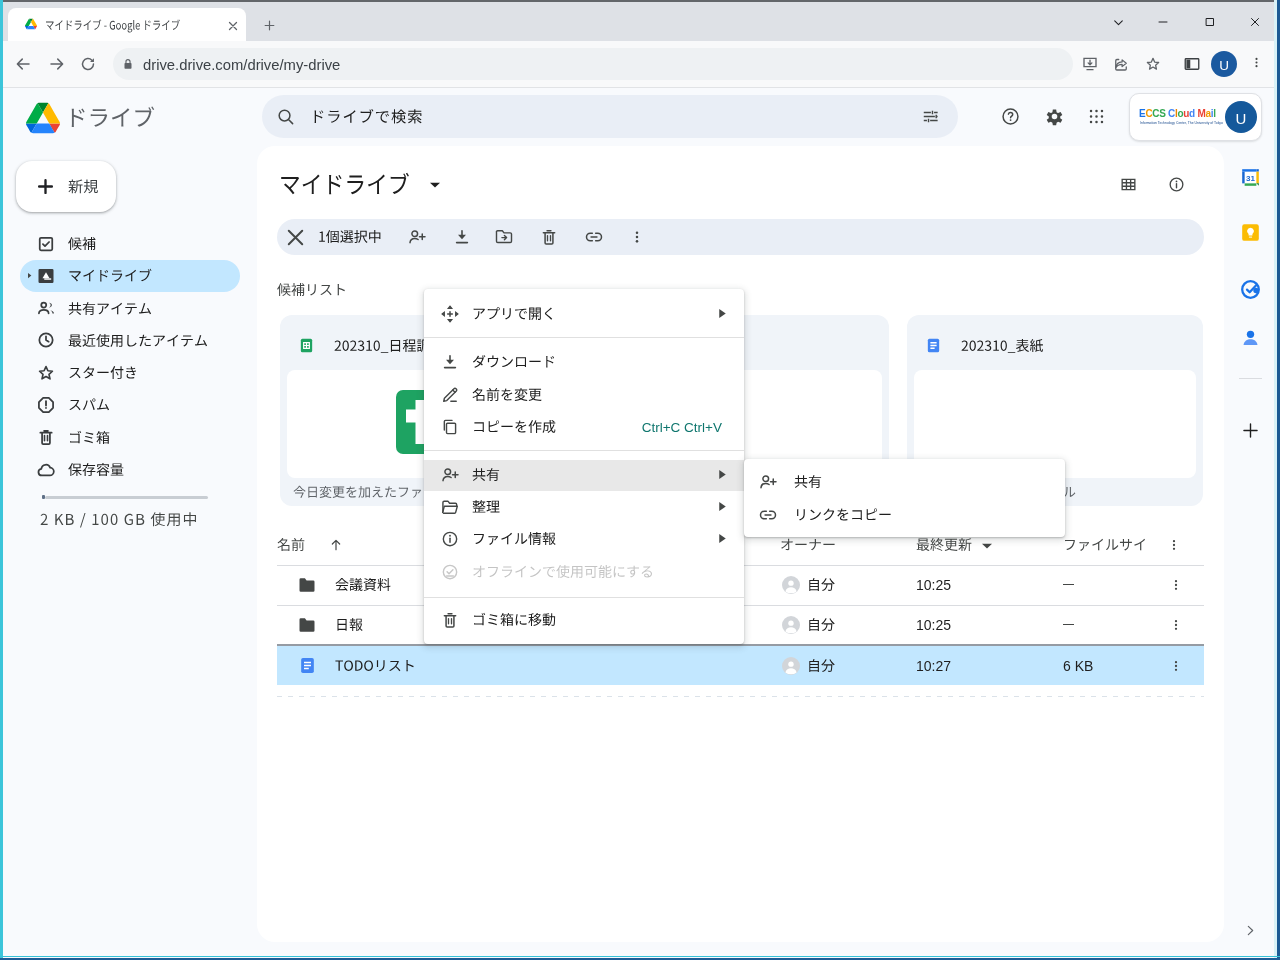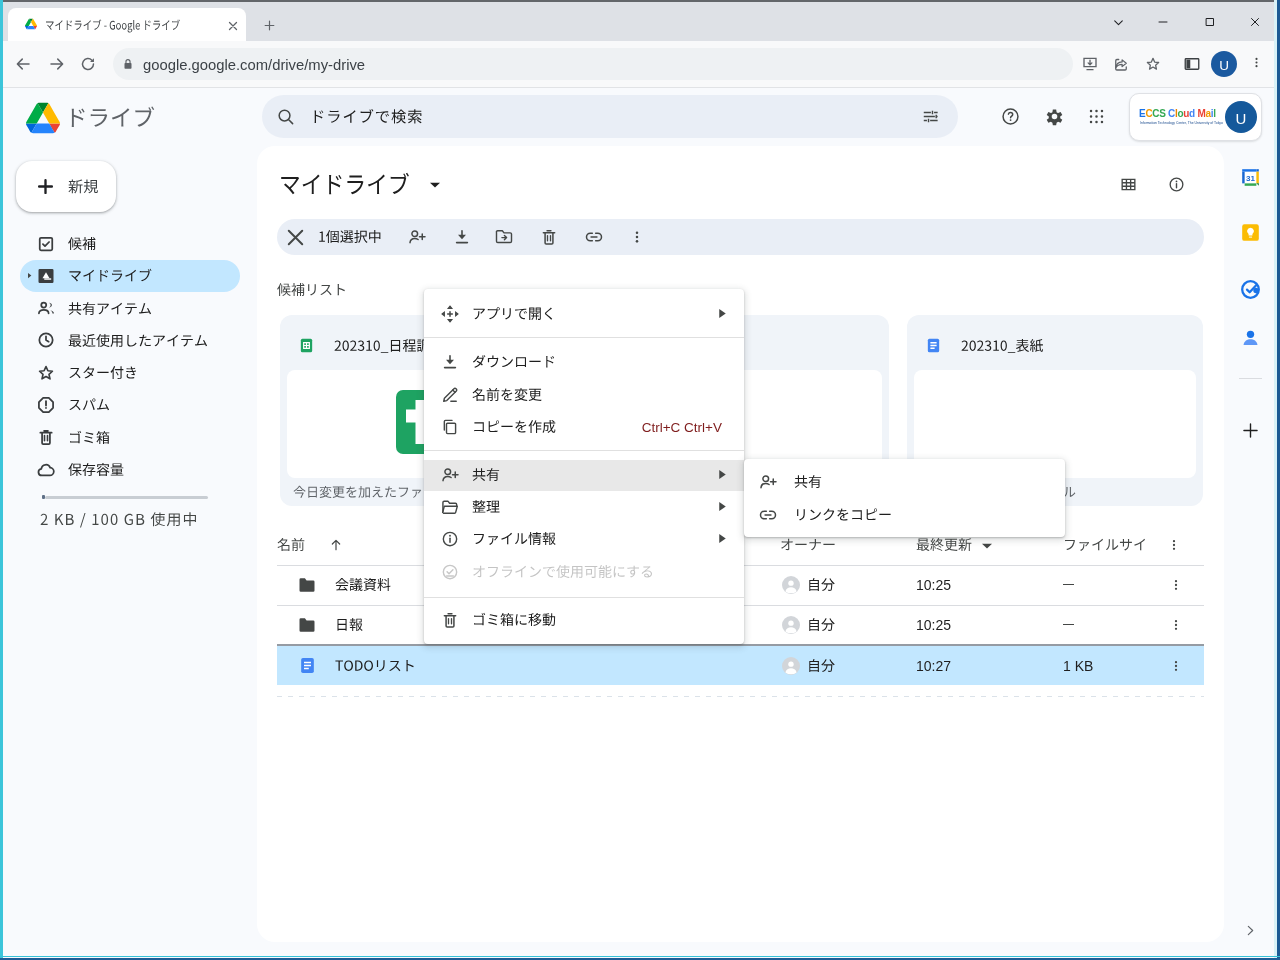--- a/index.html
+++ b/index.html
@@ -42,21 +42,21 @@
     </svg>
 <svg style="position:absolute;left:79px;top:55px;" width="18" height="18" viewBox="0 0 24 24" fill="none">
       <path d="M19.3 12a7.3 7.3 0 1 1-2.1-5.1" stroke="#5f6368" stroke-width="2.0" stroke-linecap="round" stroke-linejoin="round"></path>
       <path d="M19.9 4.2v5.2h-5.2Z" fill="#5f6368"></path>
     </svg>
 <div style="position:absolute;left:113px;top:48px;width:960px;height:32px;background:#eef1f3;border-radius:16px;"></div>
 <svg style="position:absolute;left:121px;top:57px;" width="14" height="14" viewBox="0 0 24 24" fill="none">
       <path d="M7.2 10.3h9.6a1.2 1.2 0 0 1 1.2 1.2v7.3a1.2 1.2 0 0 1-1.2 1.2H7.2A1.2 1.2 0 0 1 6 18.8v-7.3a1.2 1.2 0 0 1 1.2-1.2Z" fill="#5f6368"></path>
       <path d="M8.5 10V8a3.5 3.5 0 0 1 7 0v2" stroke="#5f6368" stroke-width="2.0" stroke-linecap="round" stroke-linejoin="round"></path>
     </svg>
-<div style="position:absolute;left:143px;top:64.5px;font-size:14.8px;color:#3c4247;font-weight:400;white-space:pre;line-height:0;font-family:'Liberation Sans',sans-serif;"><span style="line-height:normal;display:inline-block;transform:translateY(-50%)">google.google.com/drive/my-drive</span></div>
+<div style="position:absolute;left:143px;top:64.5px;font-size:14.8px;color:#3c4247;font-weight:400;white-space:pre;line-height:0;font-family:'Liberation Sans',sans-serif;"><span style="line-height:normal;display:inline-block;transform:translateY(-50%)">drive.drive.com/drive/my-drive</span></div>
 <svg style="position:absolute;left:1081px;top:55px;" width="18" height="18" viewBox="0 0 24 24" fill="none">
       <path d="M4 4.5h16v11H4Z" stroke="#5f6368" stroke-width="1.8" stroke-linecap="round" stroke-linejoin="miter"></path>
       <path d="M12 7v5.5M9.5 10.5L12 13l2.5-2.5M8 19.5h8" stroke="#5f6368" stroke-width="1.8" stroke-linecap="round" stroke-linejoin="round"></path>
     </svg>
 <svg style="position:absolute;left:1112px;top:55px;" width="18" height="18" viewBox="0 0 24 24" fill="none">
       <path d="M13.5 6.5L19 11l-5.5 4.5v-3C9 12.5 6.5 14.5 5 17c.5-4.5 3.5-7.5 8.5-7.7Z" stroke="#5f6368" stroke-width="1.7" stroke-linecap="round" stroke-linejoin="round"></path>
       <path d="M9 6H6.5A1.5 1.5 0 0 0 5 7.5v11A1.5 1.5 0 0 0 6.5 20h11a1.5 1.5 0 0 0 1.5-1.5V16" stroke="#5f6368" stroke-width="1.7" stroke-linecap="round" stroke-linejoin="round"></path>
     </svg>
 <svg style="position:absolute;left:1144px;top:55px;" width="18" height="18" viewBox="0 0 24 24" fill="none">
       <path d="M12 4.5l2.2 4.9l5.3 .6l-4 3.6l1.1 5.2L12 16.1l-4.6 2.7l1.1-5.2l-4-3.6l5.3-.6Z" stroke="#5f6368" stroke-width="1.7" stroke-linecap="round" stroke-linejoin="round"></path>
@@ -366,21 +366,21 @@
     </svg>
 <svg style="position:absolute;left:782px;top:657px" width="18" height="18" viewBox="0 0 24 24">
       <circle cx="12" cy="12" r="12" fill="#d2d5d9"></circle>
       <circle cx="12" cy="9.5" r="3.6" fill="#fff"></circle>
       <path d="M4.5 20.5c1-4 4-5.5 7.5-5.5s6.5 1.5 7.5 5.5a12 12 0 0 1-15 0Z" fill="#fff"></path>
     </svg>
 <svg style="position:absolute;left:807px;top:656.4px;" width="30" height="19.0" viewBox="0 -14.8 30 19.0">
       <path d="M3.3 -5.8H10.8V-3.7H3.3ZM3.3 -6.7V-8.8H10.8V-6.7ZM3.3 -2.7H10.8V-0.6H3.3ZM6.4 -11.8C6.3 -11.2 6 -10.5 5.8 -9.8H2.3V1.1H3.3V0.4H10.8V1.1H11.9V-9.8H6.9C7.1 -10.4 7.4 -11 7.6 -11.6Z M18.5 -11.5C17.7 -9.3 16.1 -7.4 14.3 -6.2C14.6 -6 15 -5.6 15.2 -5.4C17 -6.7 18.6 -8.8 19.7 -11.2ZM23.4 -11.5 22.4 -11.1C23.5 -9 25.2 -6.7 26.8 -5.5C27 -5.8 27.4 -6.2 27.7 -6.4C26.1 -7.5 24.3 -9.6 23.4 -11.5ZM16.6 -6.5V-5.4H19.5C19.2 -3.1 18.4 -0.8 15.1 0.3C15.3 0.5 15.6 0.9 15.8 1.2C19.3 -0.1 20.2 -2.7 20.6 -5.4H24.2C24.1 -1.9 23.9 -0.5 23.5 -0.1C23.4 0 23.2 0.1 22.9 0.1C22.6 0.1 21.7 0 20.8 0C21 0.3 21.1 0.7 21.2 1C22 1.1 22.9 1.1 23.4 1C23.9 1 24.2 0.9 24.5 0.5C24.9 0 25.1 -1.6 25.4 -6C25.4 -6.1 25.4 -6.5 25.4 -6.5Z" fill="#1f1f1f"></path>
     </svg>
 <div style="position:absolute;left:916px;top:666px;font-size:14px;color:#1f1f1f;font-weight:400;white-space:pre;line-height:0;font-family:'Liberation Sans',sans-serif;text-align:right;"><span style="line-height:normal;display:inline-block;transform:translateY(-50%)">10:27</span></div>
-<div style="position:absolute;left:1063px;top:666px;font-size:14px;color:#1f1f1f;font-weight:400;white-space:pre;line-height:0;font-family:'Liberation Sans',sans-serif;"><span style="line-height:normal;display:inline-block;transform:translateY(-50%)">1 KB</span></div>
+<div style="position:absolute;left:1063px;top:666px;font-size:14px;color:#1f1f1f;font-weight:400;white-space:pre;line-height:0;font-family:'Liberation Sans',sans-serif;"><span style="line-height:normal;display:inline-block;transform:translateY(-50%)">6 KB</span></div>
 <svg style="position:absolute;left:1168px;top:658px;" width="16" height="16" viewBox="0 0 24 24" fill="none">
       <path d="M12 7.9a1.7 1.7 0 1 0 0-3.4a1.7 1.7 0 0 0 0 3.4Z" fill="#444746"></path>
       <path d="M12 13.7a1.7 1.7 0 1 0 0-3.4a1.7 1.7 0 0 0 0 3.4Z" fill="#444746"></path>
       <path d="M12 19.5a1.7 1.7 0 1 0 0-3.4a1.7 1.7 0 0 0 0 3.4Z" fill="#444746"></path>
     </svg>
 <div style="position:absolute;left:424px;top:289px;width:320px;height:355px;background:#fff;border-radius:4px;z-index:40;box-shadow:0 2px 6px 2px rgba(60,64,67,.15),0 1px 2px rgba(60,64,67,.3);"></div>
 <div style="position:absolute;left:424px;top:459.5px;width:320px;height:31px;background:#e8e8e8;z-index:41;"></div>
 <svg style="position:absolute;left:440px;top:304px;z-index:42;" width="20" height="20" viewBox="0 0 24 24" fill="none">
       <path d="M12 2.5l2.2 2.7H9.8L12 2.5Z M12 21.5l2.2-2.7H9.8L12 21.5Z M2.5 12l2.7-2.2v4.4L2.5 12Z M21.5 12l-2.7-2.2v4.4L21.5 12Z" stroke="#444746" stroke-width="1.4" stroke-linecap="round" stroke-linejoin="miter"></path>
       <path d="M12 2.8l2.1 2.6H9.9Z" fill="#444746"></path>
@@ -411,21 +411,21 @@
 <svg style="position:absolute;left:472px;top:385.4px;z-index:42;" width="72" height="19.0" viewBox="0 -14.8 72 19.0">
       <path d="M5.2 -11.8C4.4 -10.3 2.8 -8.5 0.5 -7.2C0.8 -7 1.1 -6.7 1.3 -6.4C1.9 -6.8 2.5 -7.2 3.1 -7.7C4 -7 5.1 -6.1 5.7 -5.4C4.1 -4.1 2.3 -3.2 0.5 -2.7C0.7 -2.5 0.9 -2 1.1 -1.8C2.2 -2.1 3.4 -2.7 4.5 -3.3V1.1H5.6V0.6H11.4V1.1H12.4V-4.8H6.7C8.3 -6.2 9.7 -8 10.5 -10L9.8 -10.4L9.6 -10.4H5.6C5.9 -10.8 6.2 -11.2 6.4 -11.6ZM11.4 -0.4H5.6V-3.9H11.4ZM4.9 -9.4H9.1C8.5 -8.2 7.6 -7.1 6.5 -6.1C5.9 -6.8 4.8 -7.7 3.9 -8.4C4.2 -8.7 4.6 -9.1 4.9 -9.4Z M22.5 -7.2V-1.5H23.4V-7.2ZM25.3 -7.6V-0.2C25.3 0 25.2 0.1 25 0.1C24.8 0.1 24 0.1 23.2 0.1C23.3 0.3 23.5 0.8 23.5 1.1C24.6 1.1 25.3 1.1 25.7 0.9C26.2 0.7 26.3 0.4 26.3 -0.2V-7.6ZM24.1 -11.8C23.8 -11.1 23.3 -10.2 22.8 -9.5H18.6L19.3 -9.8C19 -10.4 18.4 -11.2 17.9 -11.8L16.9 -11.4C17.4 -10.8 17.9 -10.1 18.2 -9.5H14.7V-8.6H27.3V-9.5H24C24.4 -10.1 24.9 -10.8 25.2 -11.5ZM19.7 -4.2V-2.8H16.6V-4.2ZM19.7 -5H16.6V-6.4H19.7ZM15.6 -7.3V1.1H16.6V-2H19.7V-0.1C19.7 0.1 19.7 0.1 19.5 0.1C19.3 0.2 18.6 0.2 17.9 0.1C18.1 0.4 18.2 0.8 18.3 1.1C19.2 1.1 19.9 1.1 20.2 0.9C20.6 0.7 20.7 0.4 20.7 -0.1V-7.3Z M40.3 -6.2 39.9 -7.2C39.5 -7 39.2 -6.9 38.7 -6.7C38 -6.3 37.2 -6 36.2 -5.5C36 -6.4 35.2 -6.8 34.3 -6.8C33.7 -6.8 32.9 -6.6 32.4 -6.3C32.9 -6.9 33.3 -7.7 33.6 -8.5C35.2 -8.5 36.9 -8.6 38.3 -8.8L38.3 -9.9C37 -9.6 35.5 -9.5 34 -9.5C34.2 -10.1 34.4 -10.7 34.4 -11.1L33.3 -11.2C33.3 -10.7 33.1 -10 32.9 -9.4L32 -9.4C31.4 -9.4 30.4 -9.5 29.7 -9.6V-8.5C30.4 -8.5 31.3 -8.4 31.9 -8.4H32.6C32 -7.3 31.1 -5.9 29.3 -4.1L30.3 -3.4C30.8 -4 31.1 -4.5 31.6 -4.9C32.2 -5.5 33.1 -5.9 34 -5.9C34.6 -5.9 35.1 -5.7 35.2 -5.1C33.6 -4.2 31.9 -3.2 31.9 -1.5C31.9 0.2 33.5 0.6 35.5 0.6C36.8 0.6 38.3 0.5 39.4 0.4L39.4 -0.7C38.2 -0.5 36.7 -0.4 35.6 -0.4C34.1 -0.4 33.1 -0.6 33.1 -1.7C33.1 -2.6 34 -3.3 35.3 -4C35.3 -3.3 35.3 -2.4 35.2 -1.8H36.3L36.3 -4.5C37.3 -5 38.3 -5.4 39.1 -5.7C39.5 -5.9 40 -6.1 40.3 -6.2Z M52.1 -8.2C53 -7.4 54.1 -6.2 54.5 -5.4L55.4 -6C54.9 -6.8 53.8 -7.9 52.9 -8.7ZM45 -8.7C44.6 -7.8 43.6 -6.8 42.6 -6.2C42.9 -6 43.2 -5.8 43.4 -5.6C44.4 -6.2 45.4 -7.3 46 -8.4ZM48.5 -11.8V-10.4H42.9V-9.4H47.4V-9.3C47.4 -8.1 47.2 -6.6 45.2 -5.4C45.4 -5.2 45.8 -4.9 46 -4.6C48.2 -6 48.4 -7.9 48.4 -9.3V-9.4H50.3V-6.3C50.3 -6.2 50.3 -6.1 50.1 -6.1C49.9 -6.1 49.3 -6.1 48.6 -6.1C48.7 -5.8 48.9 -5.5 48.9 -5.2C49.8 -5.2 50.5 -5.2 50.9 -5.3C51.3 -5.5 51.4 -5.8 51.4 -6.3V-9.4H55.2V-10.4H49.5V-11.8ZM47.5 -5.4C46.7 -4.3 45.1 -3.1 43 -2.3C43.2 -2.1 43.5 -1.8 43.7 -1.5C44.6 -1.9 45.4 -2.4 46.1 -2.9C46.6 -2.2 47.3 -1.6 48 -1.1C46.5 -0.4 44.6 0 42.6 0.2C42.8 0.4 43.1 0.9 43.2 1.2C45.3 0.9 47.3 0.4 49 -0.4C50.6 0.4 52.6 0.9 54.8 1.1C55 0.9 55.2 0.4 55.5 0.2C53.4 0 51.6 -0.4 50.1 -1C51.4 -1.8 52.4 -2.7 53.1 -3.9L52.4 -4.4L52.2 -4.4H47.9C48.1 -4.6 48.4 -4.9 48.6 -5.2ZM46.9 -3.4 47 -3.5H51.6C50.9 -2.7 50.1 -2.1 49.1 -1.5C48.2 -2 47.4 -2.7 46.9 -3.4Z M59.5 -3.3 58.6 -3C59.1 -2.2 59.7 -1.5 60.4 -1C59.5 -0.5 58.3 -0.1 56.7 0.2C56.9 0.4 57.2 0.9 57.3 1.1C59.1 0.7 60.4 0.2 61.3 -0.4C63.3 0.6 65.9 1 69.1 1.1C69.2 0.7 69.4 0.3 69.6 0C66.4 0 64 -0.3 62.2 -1.1C62.9 -1.8 63.3 -2.6 63.5 -3.5H68.2V-8.9H63.6V-10.1H69.1V-11H56.9V-10.1H62.5V-8.9H58.2V-3.5H62.4C62.2 -2.8 61.9 -2.2 61.2 -1.6C60.6 -2 60 -2.6 59.5 -3.3ZM59.2 -5.8H62.5V-5.2C62.5 -4.9 62.5 -4.6 62.5 -4.3H59.2ZM63.6 -4.3C63.6 -4.6 63.6 -4.9 63.6 -5.2V-5.8H67.2V-4.3ZM59.2 -8H62.5V-6.6H59.2ZM63.6 -8H67.2V-6.6H63.6Z" fill="#1f1f1f"></path>
     </svg>
 <svg style="position:absolute;left:440px;top:417px;z-index:42;" width="20" height="20" viewBox="0 0 24 24" fill="none">
       <path d="M9 7.5h8.5a1.2 1.2 0 0 1 1.2 1.2v10a1.2 1.2 0 0 1-1.2 1.2H9a1.2 1.2 0 0 1-1.2-1.2v-10A1.2 1.2 0 0 1 9 7.5Z" stroke="#444746" stroke-width="1.7" stroke-linecap="round" stroke-linejoin="round"></path>
       <path d="M5.2 15.5V5.3A1.3 1.3 0 0 1 6.5 4h8" stroke="#444746" stroke-width="1.7" stroke-linecap="round" stroke-linejoin="round"></path>
     </svg>
 <svg style="position:absolute;left:472px;top:417.4px;z-index:42;" width="86" height="19.0" viewBox="0 -14.8 86 19.0">
       <path d="M2.2 -1.9V-0.6C2.6 -0.6 3.2 -0.7 3.8 -0.7H10.7L10.6 0.1H11.9C11.9 -0.1 11.8 -0.7 11.8 -1.2V-8.5C11.8 -8.8 11.9 -9.2 11.9 -9.5C11.6 -9.5 11.2 -9.5 10.8 -9.5H3.9C3.5 -9.5 2.9 -9.5 2.4 -9.6V-8.4C2.7 -8.4 3.4 -8.4 3.9 -8.4H10.7V-1.8H3.8C3.2 -1.8 2.6 -1.8 2.2 -1.9Z M24.6 -9.8C24.6 -10.3 25 -10.7 25.6 -10.7C26.1 -10.7 26.5 -10.3 26.5 -9.8C26.5 -9.3 26.1 -8.8 25.6 -8.8C25 -8.8 24.6 -9.3 24.6 -9.8ZM24 -9.8C24 -8.9 24.7 -8.2 25.6 -8.2C26.4 -8.2 27.1 -8.9 27.1 -9.8C27.1 -10.6 26.4 -11.3 25.6 -11.3C24.7 -11.3 24 -10.6 24 -9.8ZM17.9 -10.5H16.6C16.7 -10.2 16.7 -9.7 16.7 -9.4C16.7 -8.6 16.7 -3 16.7 -1.7C16.7 -0.5 17.3 0 18.4 0.2C18.9 0.3 19.8 0.3 20.6 0.3C22.1 0.3 24.2 0.2 25.5 0V-1.3C24.3 -1 22.1 -0.8 20.7 -0.8C20 -0.8 19.2 -0.9 18.8 -0.9C18.1 -1.1 17.8 -1.3 17.8 -2V-5.1C19.6 -5.5 22 -6.2 23.6 -6.9C24 -7 24.5 -7.3 24.9 -7.4L24.4 -8.5C24 -8.3 23.6 -8.1 23.2 -7.9C21.7 -7.3 19.5 -6.6 17.8 -6.2V-9.4C17.8 -9.8 17.9 -10.2 17.9 -10.5Z M29.4 -6.1V-4.7C29.9 -4.7 30.6 -4.8 31.4 -4.8C32.4 -4.8 38 -4.8 39.1 -4.8C39.7 -4.8 40.3 -4.7 40.6 -4.7V-6.1C40.2 -6 39.7 -6 39 -6C38 -6 32.4 -6 31.4 -6C30.6 -6 29.8 -6 29.4 -6.1Z M54.3 -6.2 53.9 -7.2C53.5 -7 53.2 -6.9 52.7 -6.7C52 -6.3 51.2 -6 50.2 -5.5C50 -6.4 49.2 -6.8 48.3 -6.8C47.7 -6.8 46.9 -6.6 46.4 -6.3C46.9 -6.9 47.3 -7.7 47.6 -8.5C49.2 -8.5 50.9 -8.6 52.3 -8.8L52.3 -9.9C51 -9.6 49.5 -9.5 48 -9.5C48.2 -10.1 48.4 -10.7 48.4 -11.1L47.3 -11.2C47.3 -10.7 47.1 -10 46.9 -9.4L46 -9.4C45.4 -9.4 44.4 -9.5 43.7 -9.6V-8.5C44.4 -8.5 45.3 -8.4 45.9 -8.4H46.6C46 -7.3 45.1 -5.9 43.3 -4.1L44.3 -3.4C44.8 -4 45.1 -4.5 45.6 -4.9C46.2 -5.5 47.1 -5.9 48 -5.9C48.6 -5.9 49.1 -5.7 49.2 -5.1C47.6 -4.2 45.9 -3.2 45.9 -1.5C45.9 0.2 47.5 0.6 49.5 0.6C50.8 0.6 52.3 0.5 53.4 0.4L53.4 -0.7C52.2 -0.5 50.7 -0.4 49.6 -0.4C48.1 -0.4 47.1 -0.6 47.1 -1.7C47.1 -2.6 48 -3.3 49.3 -4C49.3 -3.3 49.3 -2.4 49.2 -1.8H50.3L50.3 -4.5C51.3 -5 52.3 -5.4 53.1 -5.7C53.5 -5.9 54 -6.1 54.3 -6.2Z M63.4 -11.6C62.7 -9.5 61.5 -7.5 60.3 -6.2C60.5 -6 60.9 -5.7 61.1 -5.5C61.8 -6.3 62.5 -7.3 63.1 -8.4H64V1.1H65.1V-2.3H69.3V-3.3H65.1V-5.4H69.1V-6.4H65.1V-8.4H69.5V-9.4H63.6C63.9 -10 64.1 -10.7 64.4 -11.3ZM60 -11.7C59.2 -9.6 57.9 -7.5 56.5 -6.1C56.7 -5.9 57 -5.3 57.1 -5.1C57.6 -5.6 58.1 -6.1 58.5 -6.7V1.1H59.6V-8.4C60.1 -9.3 60.6 -10.4 61 -11.4Z M77.6 -11.7C77.6 -10.9 77.6 -10.2 77.7 -9.4H71.8V-5.4C71.8 -3.6 71.7 -1.2 70.5 0.5C70.8 0.6 71.2 1 71.4 1.2C72.7 -0.6 72.9 -3.5 72.9 -5.4V-5.5H75.4C75.4 -3.1 75.3 -2.2 75.1 -2C75 -1.9 74.9 -1.9 74.7 -1.9C74.5 -1.9 73.8 -1.9 73.2 -1.9C73.4 -1.7 73.5 -1.2 73.5 -1C74.2 -0.9 74.8 -0.9 75.2 -0.9C75.6 -1 75.8 -1.1 76 -1.3C76.3 -1.7 76.4 -2.9 76.5 -6.1C76.5 -6.2 76.5 -6.5 76.5 -6.5H72.9V-8.4H77.8C77.9 -6.1 78.3 -4 78.8 -2.4C77.9 -1.3 76.8 -0.5 75.5 0.2C75.8 0.4 76.1 0.8 76.3 1.1C77.4 0.4 78.4 -0.4 79.2 -1.3C79.9 0.2 80.7 1 81.8 1C82.9 1 83.2 0.3 83.4 -2.1C83.1 -2.2 82.8 -2.4 82.5 -2.6C82.4 -0.8 82.3 -0.1 81.9 -0.1C81.1 -0.1 80.5 -0.9 80 -2.2C81 -3.6 81.9 -5.2 82.5 -7L81.4 -7.3C81 -5.9 80.4 -4.6 79.6 -3.5C79.2 -4.8 79 -6.5 78.8 -8.4H83.3V-9.4H78.8C78.7 -10.2 78.7 -10.9 78.7 -11.7ZM79.4 -11.1C80.3 -10.6 81.4 -9.9 81.9 -9.4L82.6 -10.1C82 -10.6 80.9 -11.3 80 -11.7Z" fill="#1f1f1f"></path>
     </svg>
-<div style="position:absolute;left:722px;top:427px;font-size:13.5px;color:#7f1d1d;font-weight:400;white-space:pre;line-height:0;font-family:'Liberation Sans',sans-serif;transform:translate(-100%,0);z-index:42;"><span style="line-height:normal;display:inline-block;transform:translateY(-50%)">Ctrl+C Ctrl+V</span></div>
+<div style="position:absolute;left:722px;top:427px;font-size:13.5px;color:#0f766e;font-weight:400;white-space:pre;line-height:0;font-family:'Liberation Sans',sans-serif;transform:translate(-100%,0);z-index:42;"><span style="line-height:normal;display:inline-block;transform:translateY(-50%)">Ctrl+C Ctrl+V</span></div>
 <svg style="position:absolute;left:440px;top:465px;z-index:42;" width="20" height="20" viewBox="0 0 24 24" fill="none">
       <path d="M12.7 8.1a3.4 3.4 0 1 1-6.8 0a3.4 3.4 0 0 1 6.8 0" stroke="#444746" stroke-width="1.8" stroke-linecap="round" stroke-linejoin="round"></path>
       <path d="M3.6 18.8c.3-3.3 2.8-5.1 5.7-5.1c1.5 0 2.9 .5 4 1.3" stroke="#444746" stroke-width="1.8" stroke-linecap="round" stroke-linejoin="round"></path>
       <path d="M18.3 8.3v6.6M15 11.6h6.6" stroke="#444746" stroke-width="1.8" stroke-linecap="round" stroke-linejoin="round"></path>
     </svg>
 <svg style="position:absolute;left:472px;top:465.4px;z-index:42;" width="30" height="19.0" viewBox="0 -14.8 30 19.0">
       <path d="M8.2 -2.1C9.5 -1.1 11.3 0.3 12.1 1.1L13.1 0.5C12.2 -0.4 10.4 -1.7 9.1 -2.6ZM4.6 -2.6C3.8 -1.6 2.2 -0.4 0.9 0.4C1.1 0.6 1.5 0.9 1.7 1.1C3.1 0.3 4.7 -1 5.7 -2.2ZM1.2 -8.8V-7.8H3.9V-4.5H0.7V-3.4H13.4V-4.5H10.1V-7.8H12.9V-8.8H10.1V-11.6H9V-8.8H5V-11.6H3.9V-8.8ZM5 -4.5V-7.8H9V-4.5Z M19.5 -11.8C19.3 -11.2 19.1 -10.5 18.9 -9.9H14.9V-9H18.4C17.5 -7.1 16.2 -5.4 14.6 -4.3C14.8 -4.1 15.1 -3.7 15.2 -3.4C16.1 -4.1 16.9 -4.8 17.6 -5.7V1.1H18.6V-1.7H24.5V-0.2C24.5 0 24.4 0.1 24.2 0.1C23.9 0.1 23 0.1 22.1 0.1C22.3 0.4 22.4 0.8 22.5 1.1C23.7 1.1 24.4 1.1 24.9 0.9C25.4 0.7 25.5 0.4 25.5 -0.2V-7.3H18.7C19 -7.9 19.3 -8.4 19.6 -9H27.1V-9.9H20C20.2 -10.5 20.4 -11 20.5 -11.5ZM18.6 -4H24.5V-2.6H18.6ZM18.6 -4.9V-6.4H24.5V-4.9Z" fill="#1f1f1f"></path>
     </svg>
 <svg style="position:absolute;left:716px;top:468px;z-index:42;" width="13" height="13" viewBox="0 0 24 24" fill="none">
       <path d="M6 3.5l12 8.5l-12 8.5Z" fill="#444746"></path>

